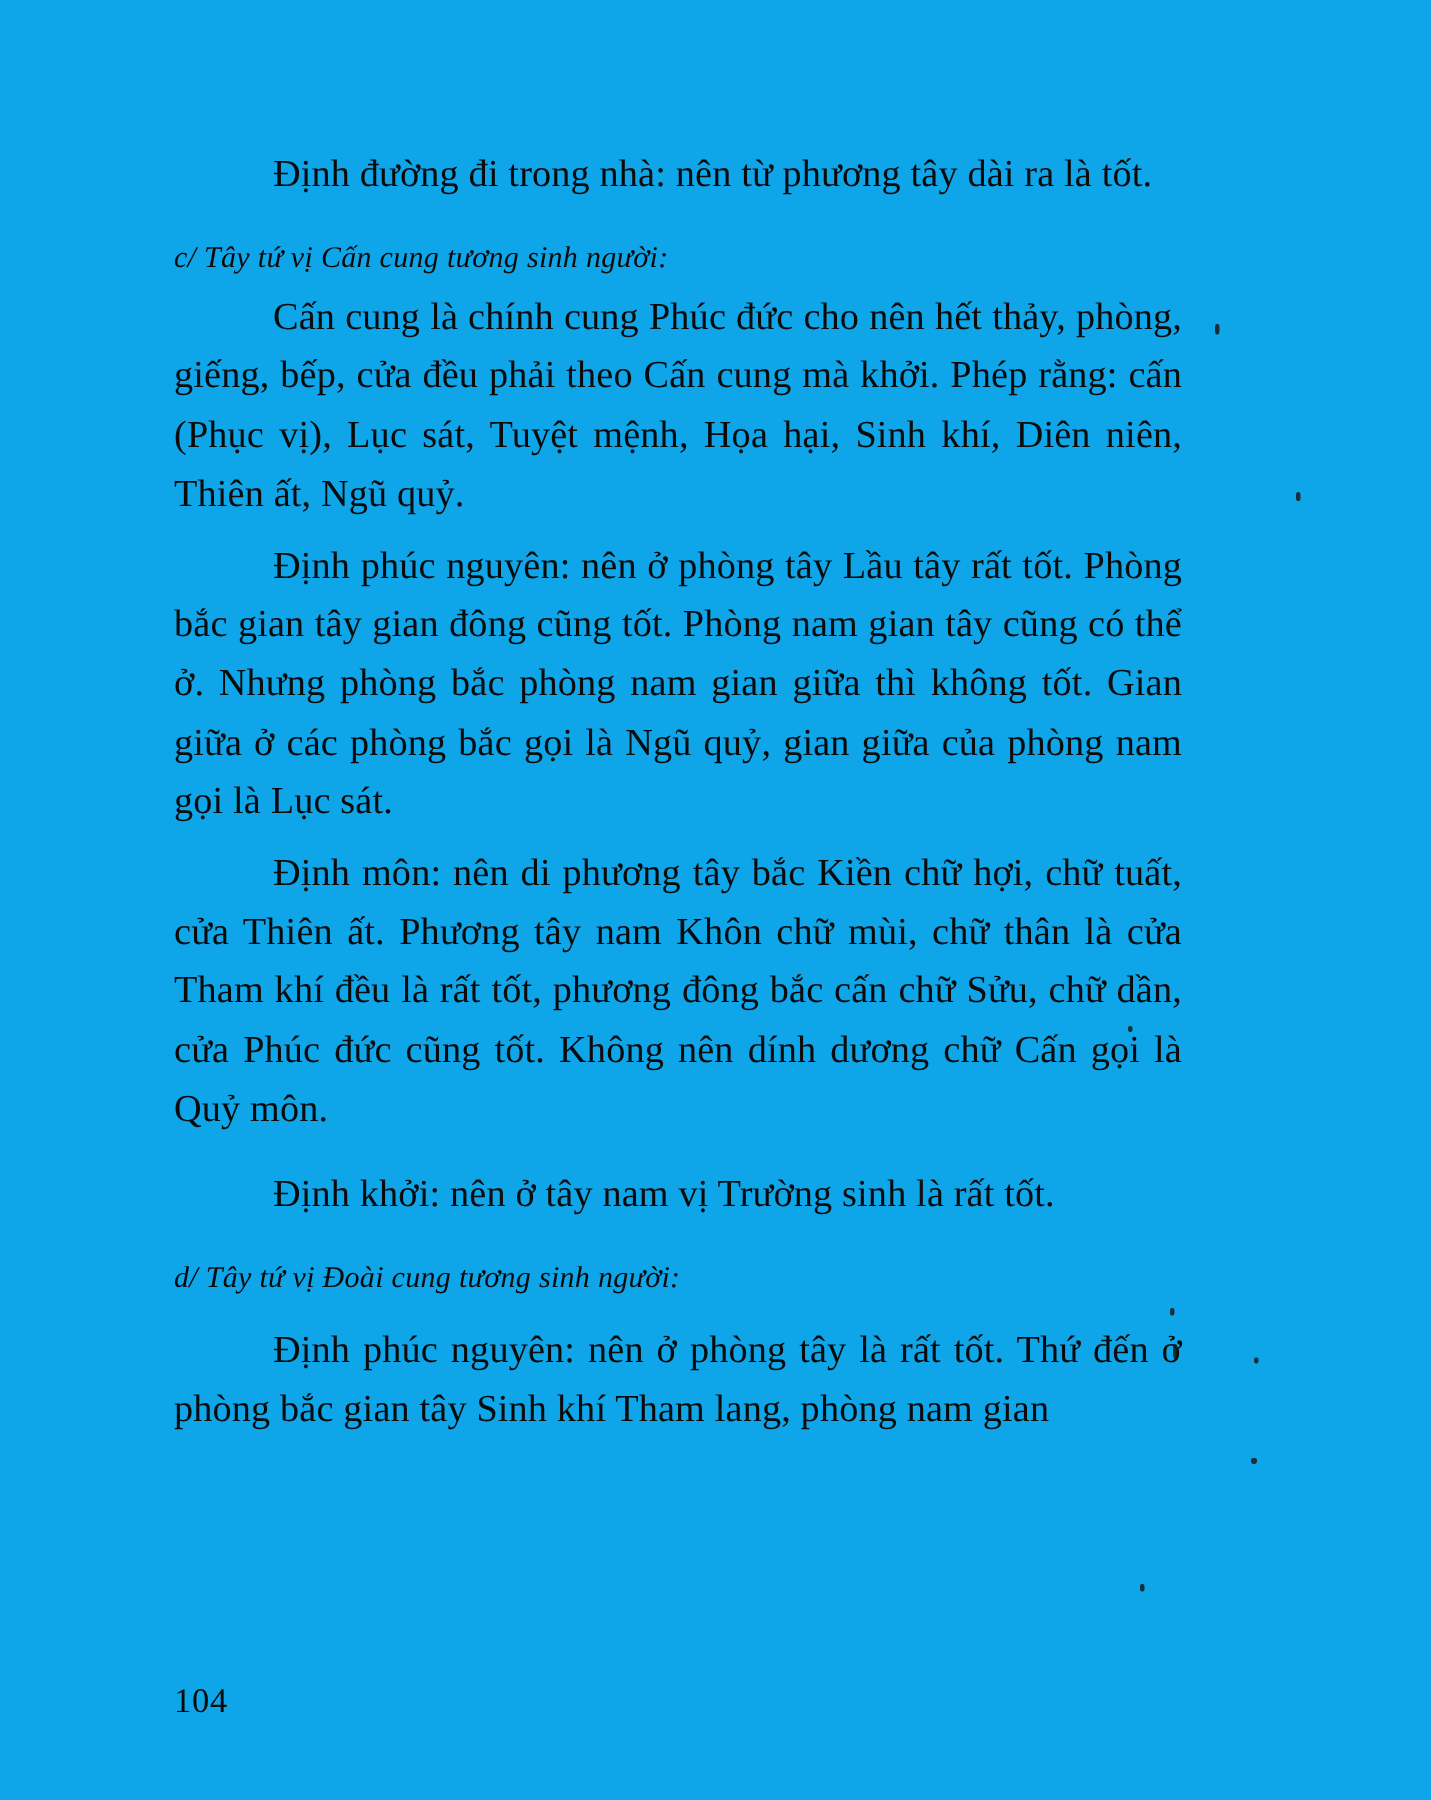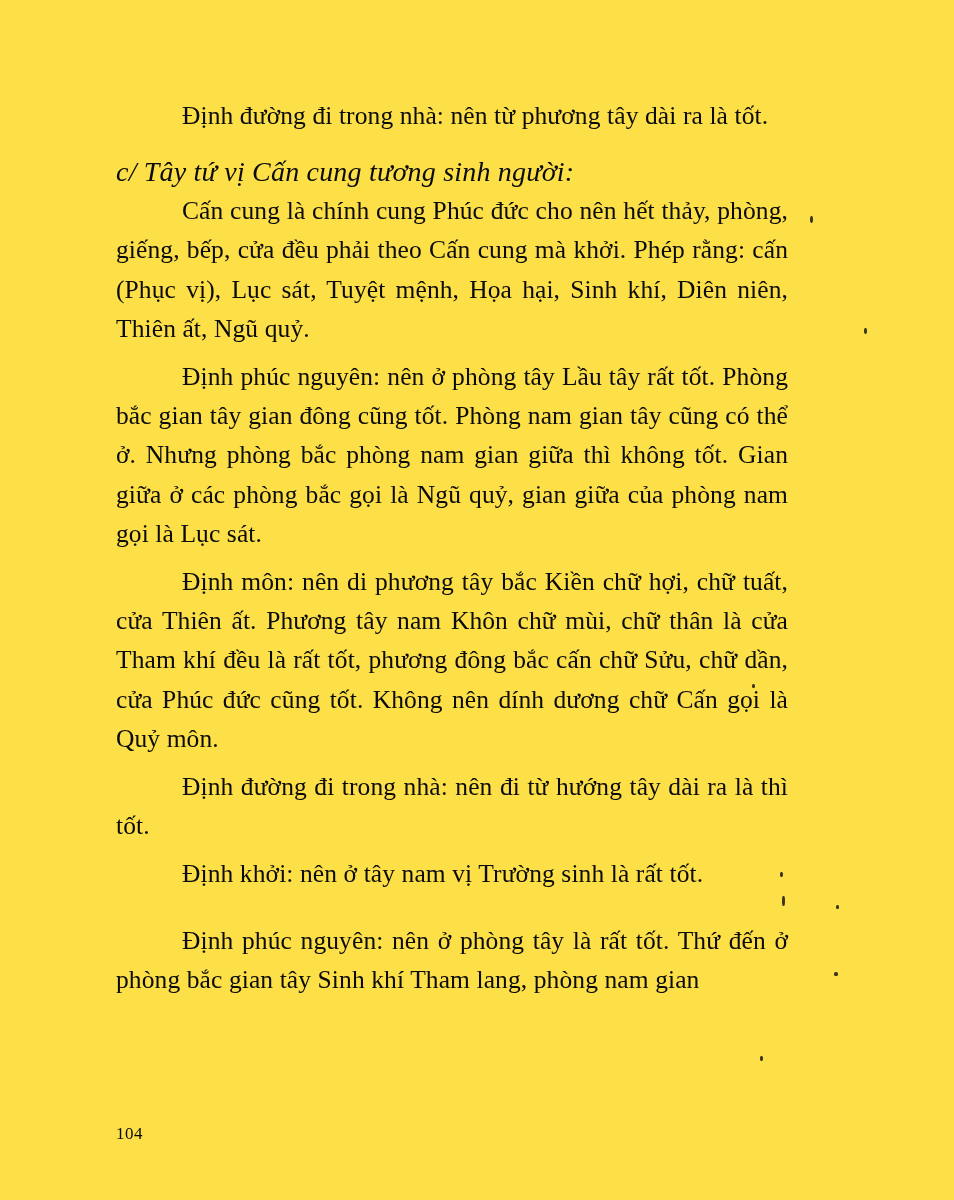--- a/index.html
+++ b/index.html
@@ -14,21 +14,21 @@
     position: relative;
     overflow: hidden;
     font-family: "Liberation Serif", "DejaVu Serif", serif;
     color: #0b0b0b;
   }
 
   
   .page {
     position: absolute;
     inset: 0;
-    background: #fde047;
+    background: #0ea5e9;
   }
 
   
   .text-column {
     position: absolute;
     left: 116px;
     top: 96px;
     width: 672px;
   }
 
@@ -42,34 +42,34 @@
     text-indent: 66px;
     letter-spacing: 0.1px;
     -webkit-font-smoothing: none;
   }
 
   .gap-sm { height: 9px; }
 
   
   .heading {
     margin: 0;
-    font-size: 28px;
+    font-size: 20px;
     line-height: 38px;
     font-style: italic;
     text-indent: 0;
     text-align: left;
     letter-spacing: 0.2px;
   }
 
   
   .folio {
     position: absolute;
     left: 116px;
     top: 1120px;
-    font-size: 17px;
+    font-size: 23px;
     line-height: 28px;
     letter-spacing: 0.5px;
   }
 
   
   .speckle {
     position: absolute;
     background: #1a1a1a;
     border-radius: 40%;
     opacity: .85;
@@ -96,31 +96,31 @@
     <div class="gap-sm"></div>
 
     <p class="para">Định phúc nguyên: nên ở phòng tây Lầu tây rất tốt. Phòng bắc gian tây gian đông cũng tốt. Phòng nam gian tây cũng có thể ở. Nhưng phòng bắc phòng nam gian giữa thì không tốt. Gian giữa ở các phòng bắc gọi là Ngũ quỷ, gian giữa của phòng nam gọi là Lục sát.</p>
 
     <div class="gap-sm"></div>
 
     <p class="para">Định môn: nên di phương tây bắc Kiền chữ hợi, chữ tuất, cửa Thiên ất. Phương tây nam Khôn chữ mùi, chữ thân là cửa Tham khí đều là rất tốt, phương đông bắc cấn chữ Sửu, chữ dần, cửa Phúc đức cũng tốt. Không nên dính dương chữ Cấn gọi là Quỷ môn.</p>
 
     <div class="gap-sm"></div>
 
-    <p class="para">Định đường đi trong nhà: nên đi từ hướng tây dài ra là thì tốt.</p>
 
     <div class="gap-sm"></div>
 
     <p class="para">Định khởi: nên ở tây nam vị Trường sinh là rất tốt.</p>
 
     <div class="gap-sm"></div>
 
 
     <div class="gap-sm"></div>
 
+    <p class="heading">d/ Tây tứ vị Đoài cung tương sinh người:</p>
 
 
     <div class="gap-sm"></div>
 
     <p class="para">Định phúc nguyên: nên ở phòng tây là rất tốt. Thứ đến ở phòng bắc gian tây Sinh khí Tham lang, phòng nam gian</p>
 
   </div>
 
   <div class="folio">104</div>
 

